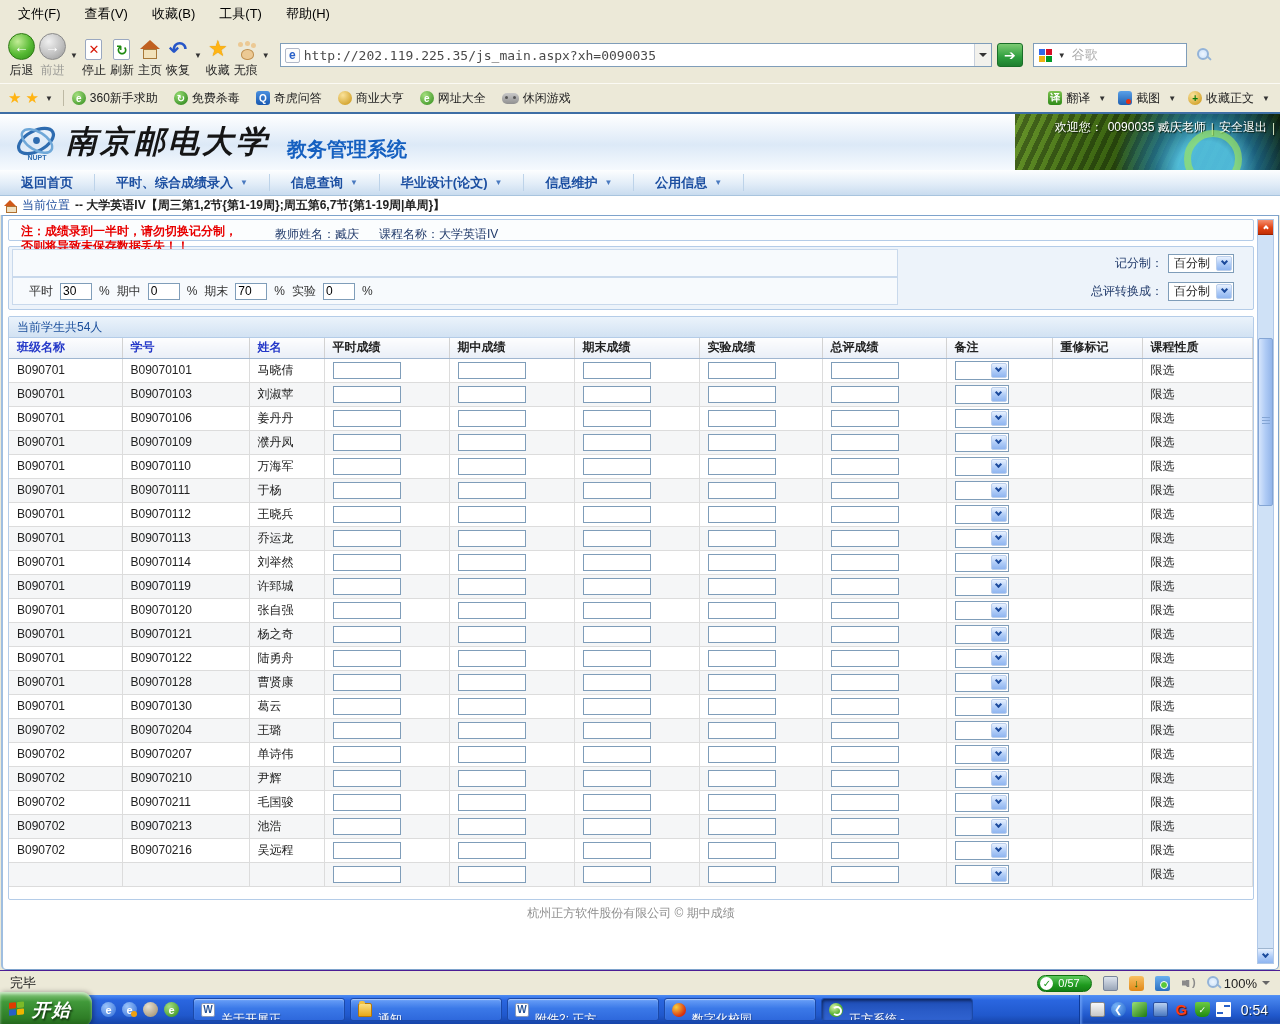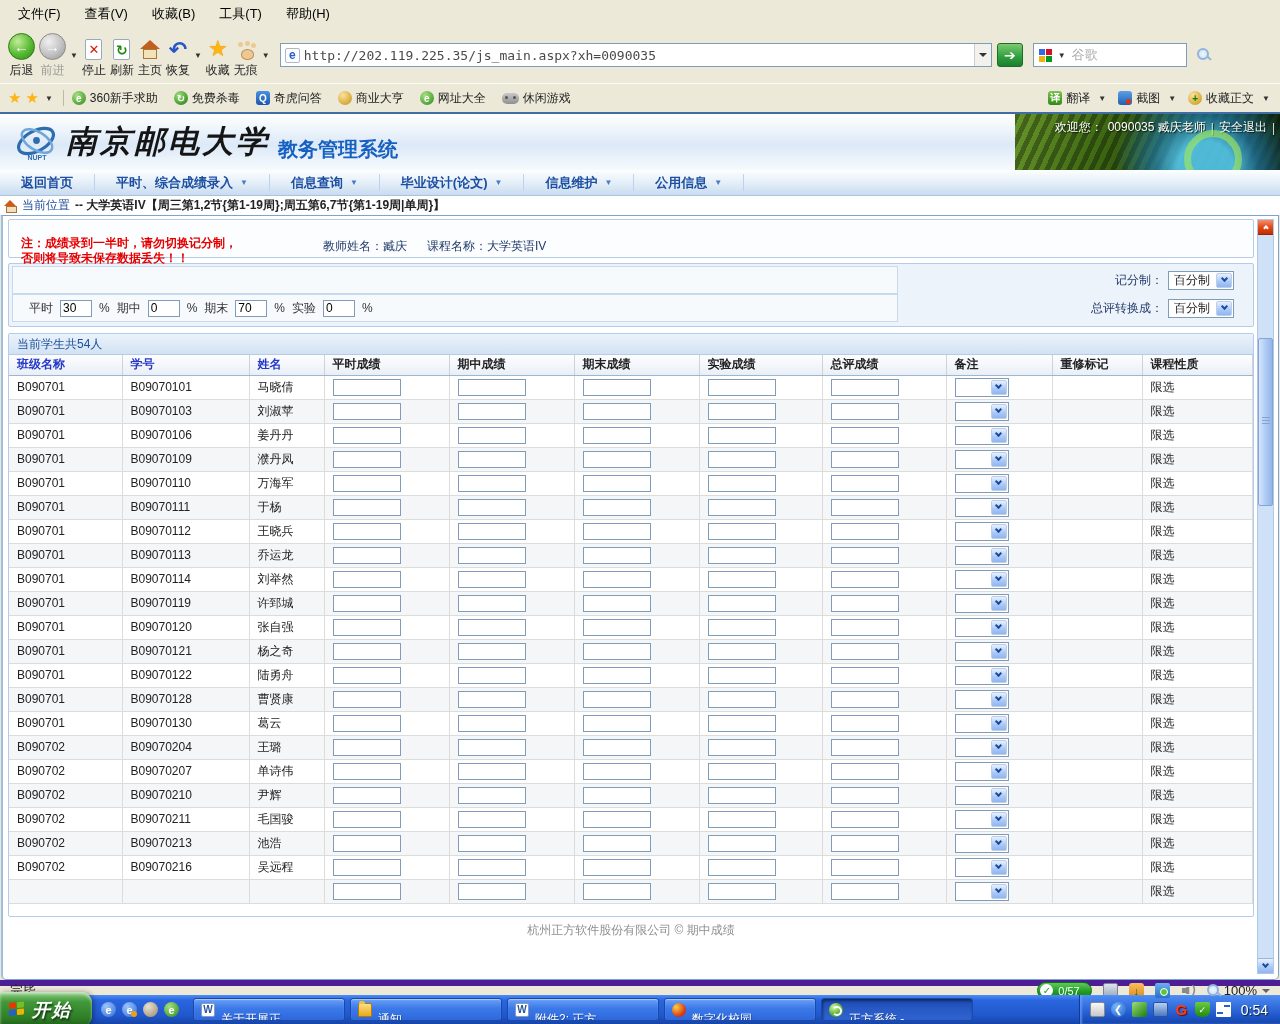--- a/index.html
+++ b/index.html
@@ -78,21 +78,21 @@
 .screenshot-icon{background:linear-gradient(180deg,#5AA0E8,#2060B0);position:relative;}
 .screenshot-icon::after{content:"";position:absolute;right:1px;bottom:1px;width:5px;height:5px;border-radius:50%;background:#E83010;}
 .collect-icon{background:radial-gradient(circle at 35% 30%,#FAE29A,#C8920F);border-radius:50%;color:#0A7A0A;}
 .bm-right{margin-left:auto;display:flex;align-items:center;}
 .bm-right .bm{margin-right:6px;margin-left:10px;}
 
 
 .siteheader{height:58px;background:linear-gradient(180deg,#FFFFFF 0%,#DCE9F7 55%,#F6FAFE 100%);border-top:2px solid #3E6EA5;position:relative;display:flex;align-items:center;padding-left:14px;overflow:hidden;}
 .nupt-logo{width:46px;height:42px;flex:0 0 auto;}
 .uni-name{font-family:"DejaVu Serif","Liberation Serif",serif;font-style:italic;font-weight:bold;font-size:31px;color:#151515;letter-spacing:3px;margin-left:6px;white-space:nowrap;}
-.sys-name{font-size:20px;font-weight:bold;color:#1560C0;margin:14px 0 0 8px;white-space:nowrap;font-family:Liberation Mono, monospace;}
+.sys-name{font-size:20px;font-weight:bold;color:#1560C0;margin:14px 0 0 17px;white-space:nowrap;font-family:Liberation Mono, monospace;}
 .header-right{position:absolute;right:0;top:0;width:265px;height:58px;background:
  radial-gradient(circle at 72% 95%,rgba(90,210,250,.85) 0 14%,rgba(40,150,220,.55) 26%,transparent 46%),
  repeating-linear-gradient(115deg,rgba(10,25,5,.55) 0 5px,rgba(30,60,12,.35) 5px 10px),
  linear-gradient(110deg,#8FC53A 0%,#4E7D16 35%,#15300A 70%,#0A1505 100%);}
 .header-right::after{content:"";position:absolute;right:38px;bottom:-16px;width:44px;height:44px;border-radius:50%;border:7px solid rgba(160,230,90,.65);}
 .welcome-row{position:absolute;top:5px;right:5px;display:flex;align-items:center;gap:5px;color:#fff;font-size:12px;text-shadow:1px 1px 1px #0A1A05;white-space:nowrap;}
 .welcome-row .vbar{color:#D8E8C8;}
 
 
 .navbar{height:26px;background:linear-gradient(180deg,#FDFEFF,#E2EDF8 55%,#C9DCEF);border-bottom:1px solid #A8C4DE;display:flex;align-items:center;}
@@ -103,21 +103,21 @@
 .breadcrumbbar{height:19px;background:#FFFFFF;display:flex;align-items:center;padding-left:4px;font-size:12px;gap:5px;}
 .bc-home{width:13px;height:11px;position:relative;flex:0 0 auto;}
 .bc-home::before{content:"";position:absolute;top:0;left:0;width:0;height:0;border-left:6.5px solid transparent;border-right:6.5px solid transparent;border-bottom:6px solid #D05818;}
 .bc-home::after{content:"";position:absolute;top:6px;left:2px;width:9px;height:5px;background:#F0E0C0;border:1px solid #B07030;}
 .bc-prefix{color:#1B4A9B;}
 .bc-course{color:#222;font-weight:bold;white-space:nowrap;}
 
 
 .page-frame{flex:1;background:#fff;border:1px solid #7EA3CC;border-left:2px solid #9FBEE0;border-radius:0 0 5px 5px;margin:0 1px;position:relative;padding:3px 24px 0 5px;overflow:hidden;}
 .cbox{border:1px solid #B4CCE8;border-radius:2px;background:#FBFDFE;}
-.notice-box{height:39px;display:flex;padding:16px 0 0 12px;margin-bottom:5px;gap:48px;}
+.notice-box{height:22px;display:flex;padding:4px 0 0 12px;margin-bottom:5px;}
 .notice-red{color:#E80000;font-weight:bold;font-size:12px;line-height:15px;}
 .teacher-info{font-size:12px;color:#223B6B;margin:2px 0 0 38px;display:flex;gap:20px;white-space:nowrap;}
 .settings-box{height:64px;background:#EDF3FA;padding:2px 3px;margin-bottom:6px;}
 .settings-row{height:28px;display:flex;align-items:stretch;margin:0 0;}
 .settings-left{flex:1;background:#F7FAFD;border:1px solid #C9D9EC;display:flex;align-items:center;padding-left:16px;gap:7px;font-size:12px;color:#333;}
 .settings-right{width:352px;display:flex;align-items:center;justify-content:flex-end;padding-right:16px;gap:5px;font-size:12px;color:#223B6B;white-space:nowrap;}
 .w-input{width:32px;height:17px;border:1px solid #7F9DB9;font-size:12px;padding:0 2px;font-family:inherit;}
 .xpselect{width:66px;height:19px;background:#fff;border:1px solid #7F9DB9;display:flex;align-items:center;position:relative;font-size:12px;color:#222;padding-left:5px;}
 .xpselect .arrowbtn{position:absolute;right:1px;top:1px;bottom:1px;width:16px;background:linear-gradient(180deg,#E8F1FE,#AECBF7 55%,#8FB5F0);border:1px solid #BBCFEC;border-radius:2px;display:flex;align-items:center;justify-content:center;}
 .chev{width:5px;height:5px;border-right:2px solid #1C4A9C;border-bottom:2px solid #1C4A9C;transform:rotate(45deg);margin-top:-3px;}
@@ -134,21 +134,21 @@
 
 
 .page-scrollbar{position:absolute;top:3px;right:4px;bottom:5px;width:17px;background:#CFE1F6;border:1px solid #B0C8E8;}
 .sb-top-red{height:15px;background:linear-gradient(180deg,#F49070,#E24414 55%,#C22E04);border-bottom:1px solid #9A2200;display:flex;align-items:center;justify-content:center;}
 .sb-top-red .chev{border-color:#fff;transform:rotate(-135deg);margin-top:2px;width:4px;height:4px;}
 .sb-thumb{position:absolute;top:118px;left:0;width:15px;height:168px;background:linear-gradient(90deg,#D5E5FC,#AFCBF5 50%,#93B5E9);border:1px solid #84A5D4;border-radius:2px;}
 .sb-thumb::after{content:"";position:absolute;left:3px;top:78px;width:8px;height:1px;background:#84A5D4;box-shadow:0 3px 0 #84A5D4,0 6px 0 #84A5D4;}
 .sb-bottom{position:absolute;bottom:0;left:0;width:15px;height:15px;background:linear-gradient(180deg,#E8F1FE,#AECBF7 55%,#8FB5F0);border-top:1px solid #9FB6D0;display:flex;align-items:center;justify-content:center;}
 
 
-.statusbar{height:15px;background:#ECE9D8;border-top:6px solid #4c1d95;display:flex;align-items:center;padding:0 10px;font-size:13px;color:#222;}
+.statusbar{height:25px;background:#ECE9D8;border-top:1px solid #4c1d95;display:flex;align-items:center;padding:0 10px;font-size:13px;color:#222;}
 .status-right{margin-left:auto;display:flex;align-items:center;gap:11px;}
 .counter-badge{height:17px;background:linear-gradient(180deg,#5EC95E,#1E9A1E 60%,#158015);border:1px solid #0F700F;border-radius:9px;color:#fff;font-size:11px;display:flex;align-items:center;padding:0 11px 0 2px;gap:5px;}
 .badge-check{width:13px;height:13px;background:#fff;border-radius:50%;color:#1E9A1E;font-size:10px;font-weight:bold;display:flex;align-items:center;justify-content:center;line-height:13px;}
 .st-ic{width:15px;height:15px;display:inline-flex;align-items:center;justify-content:center;}
 .pc-ic{background:linear-gradient(#DDE4EE,#9AA6B8);border:1px solid #78849A;border-radius:2px;}
 .dl-ic{background:linear-gradient(#F8C060,#E08818);border-radius:3px;color:#0A6A0A;font-weight:bold;font-size:11px;}
 .snap-ic{background:linear-gradient(#6AB0F0,#2A70C0);border-radius:2px;position:relative;}
 .snap-ic::after{content:"";position:absolute;right:2px;bottom:2px;width:6px;height:6px;border-radius:50%;background:#58C838;border:1px solid #fff;}
 .spk-ic{position:relative;}
 .spk-ic::before{content:"";position:absolute;left:1px;top:4px;width:10px;height:7px;background:#8A8A8A;clip-path:polygon(0 15%,40% 15%,75% -40%,75% 140%,40% 85%,0 85%);}

